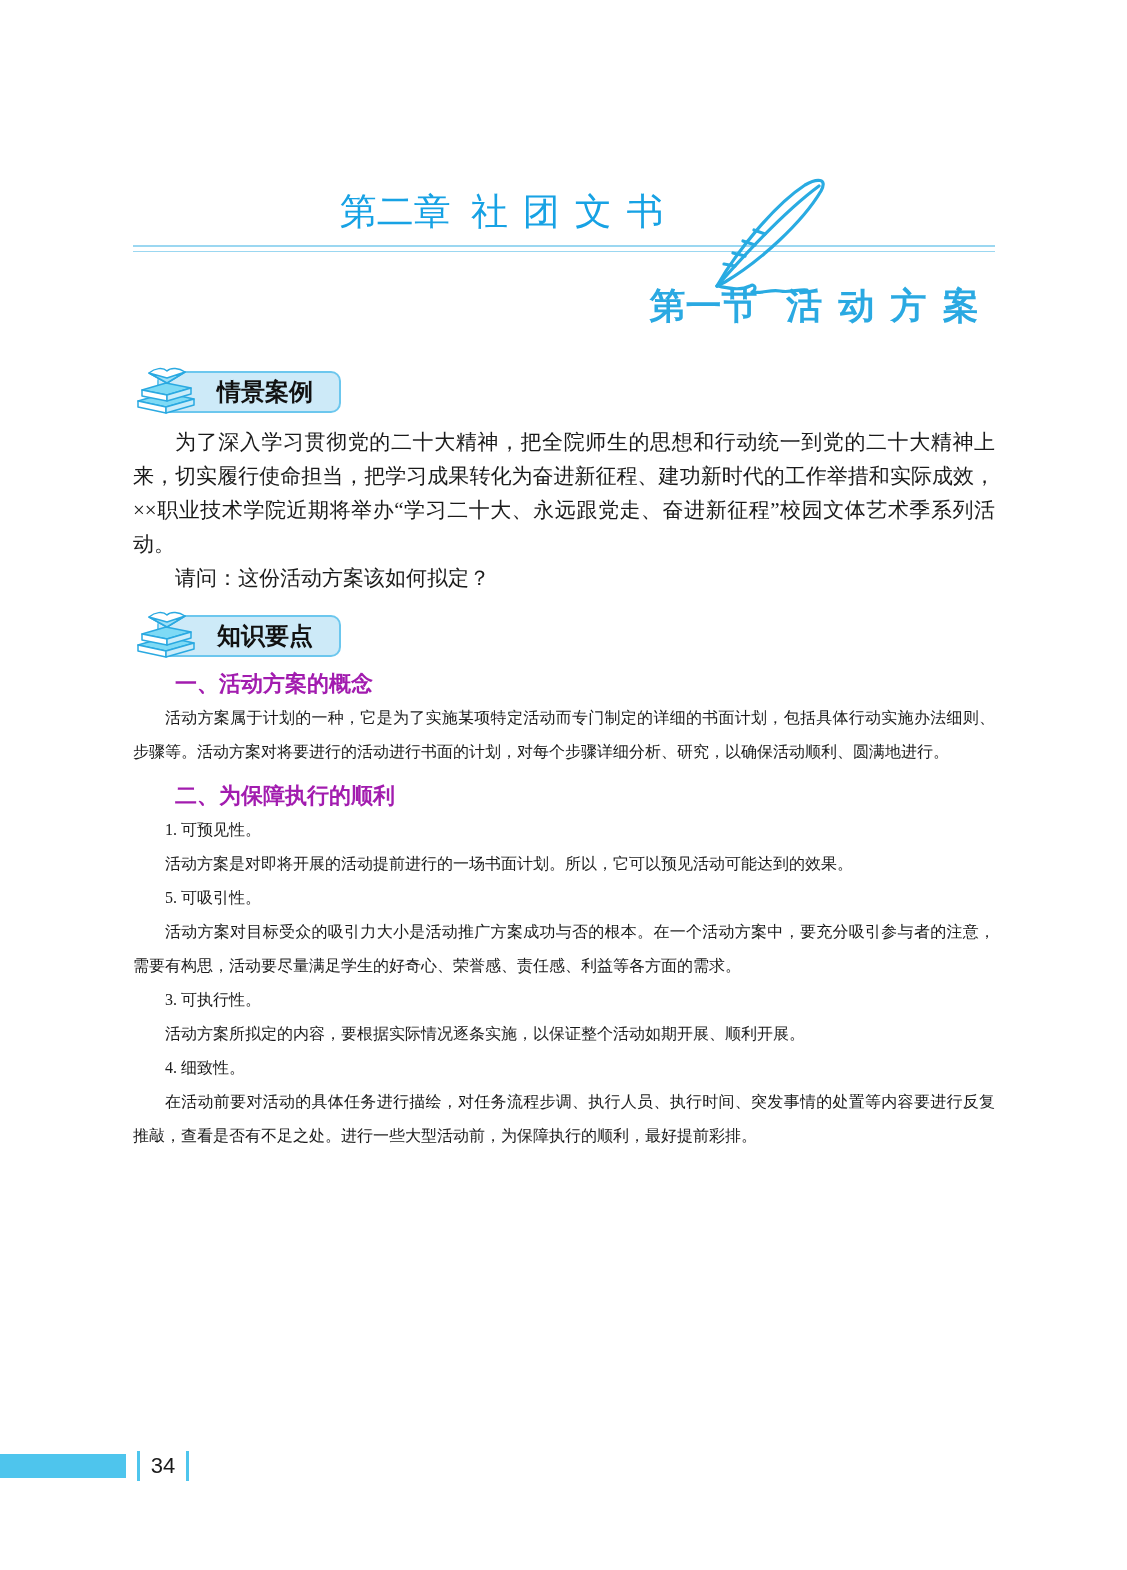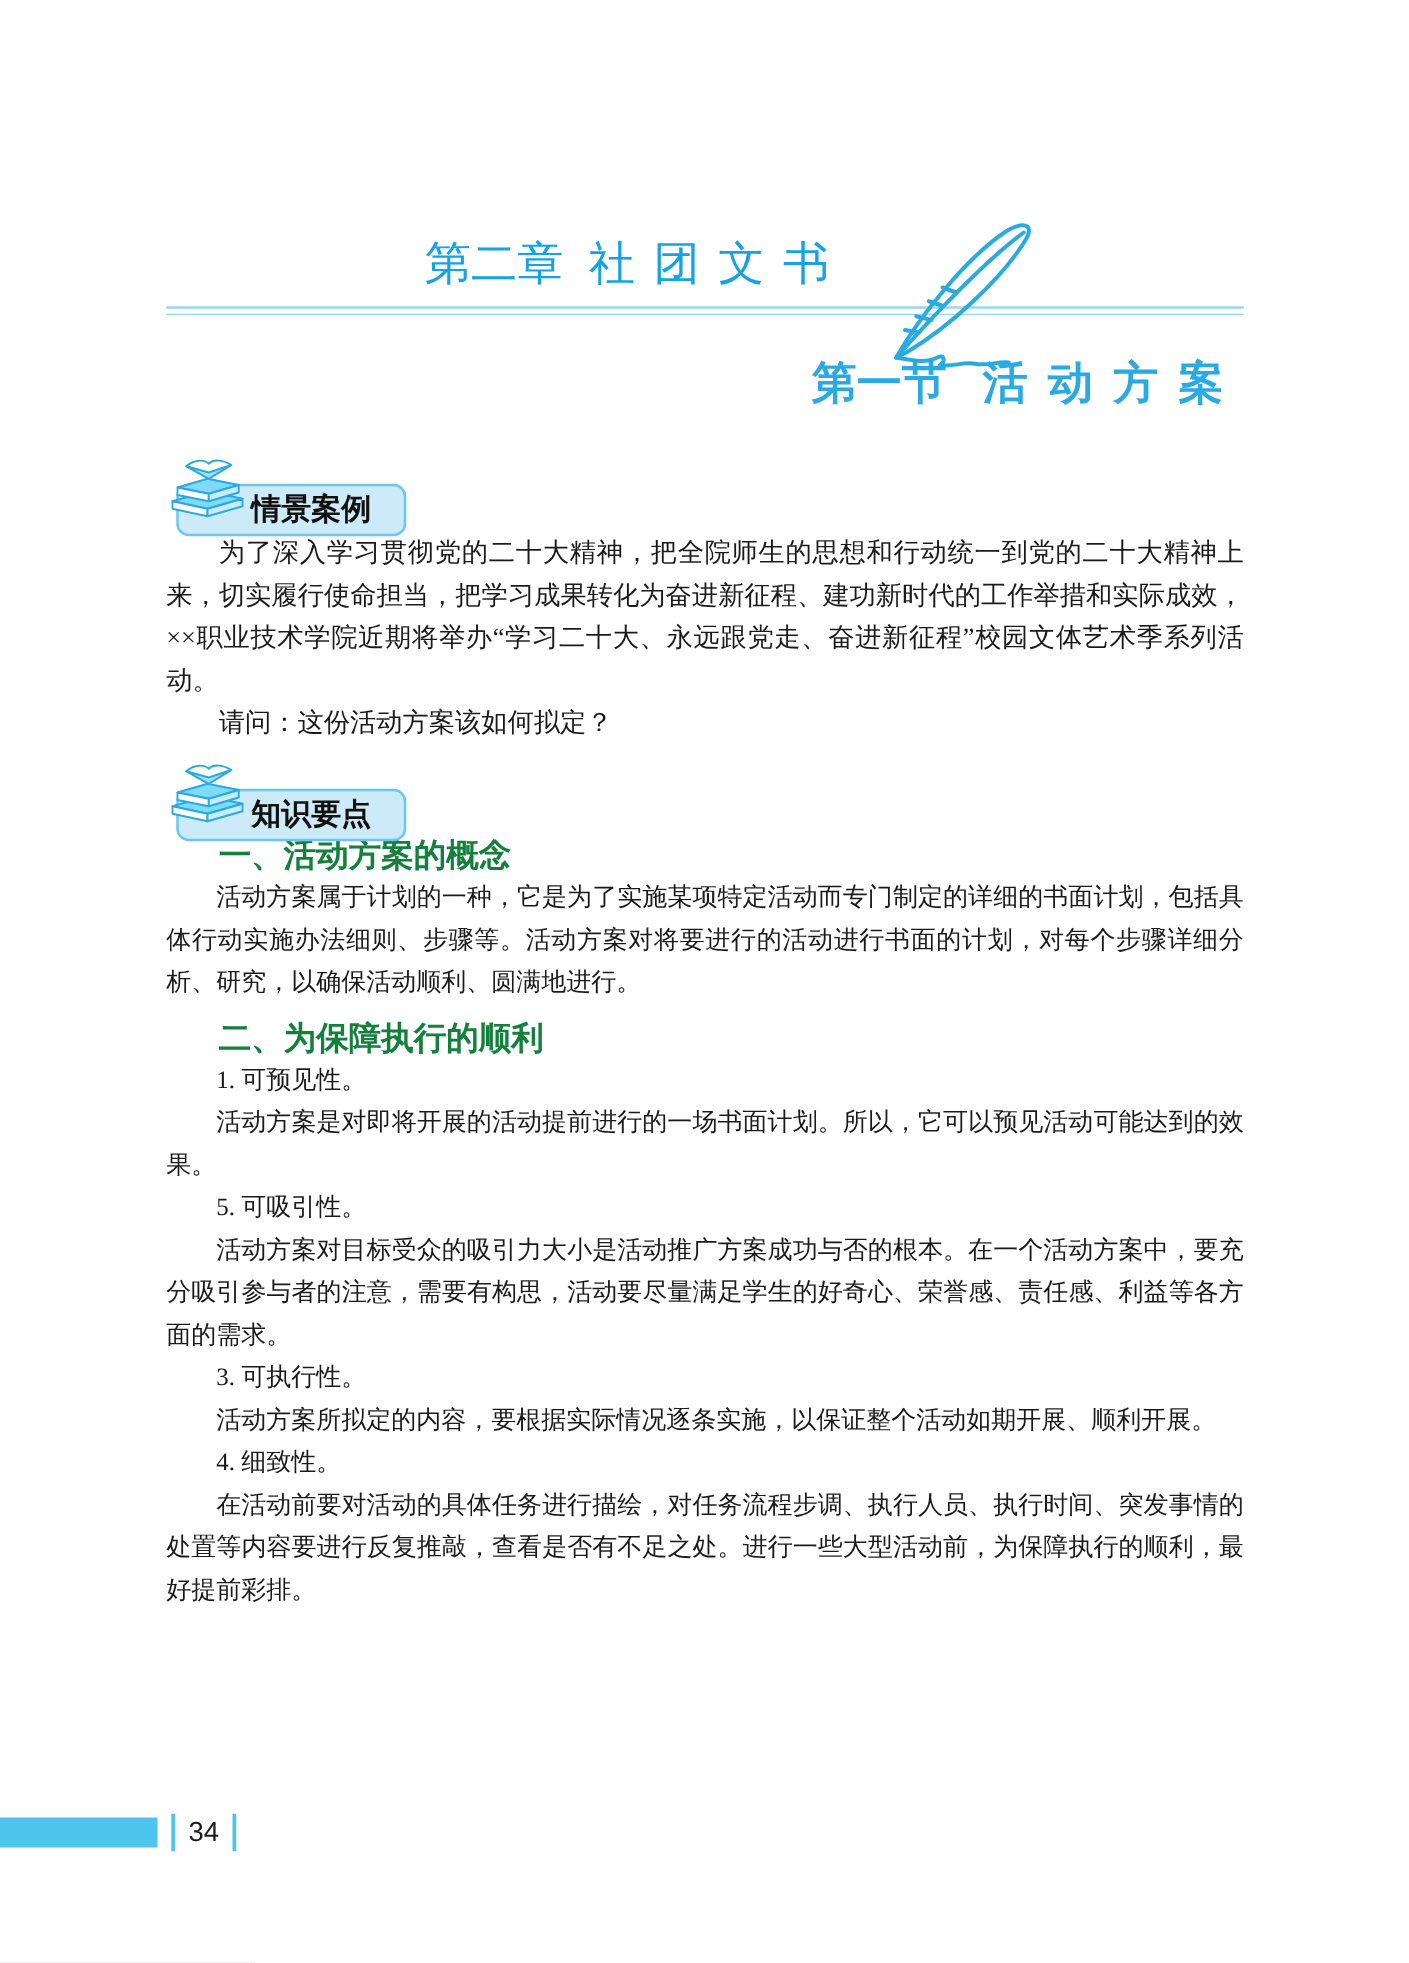--- a/index.html
+++ b/index.html
@@ -46,53 +46,52 @@
     font-family:"Liberation Sans","DejaVu Sans",sans-serif;
     white-space:nowrap;
   }
   .section-name { letter-spacing:0.45em; margin-left:0.8em; }
 
   
   .badge-row { position:relative; height:46px; }
   .badge-row.first { margin-top:36px; }
   .badge-row.second { margin-top:16px; }
   .badge-pill {
-    position:absolute; left:8px; top:4px;
+    position:absolute; left:24px; top:4px;
     height:38px; line-height:38px;
     padding:0 26px 0 58px;
     background:#cdeaf8;
     border:2px solid #6cc7ee;
     border-radius:10px;
     font-family:"Liberation Sans","DejaVu Sans",sans-serif;
     font-weight:700;
     font-size:24px;
     color:#111111;
     white-space:nowrap;
-    margin-top:16px;
   }
   .badge-icon { position:absolute; left:0; top:-4px; width:66px; height:56px; z-index:2; }
 
   
   .body-text p {
     margin:0;
-    font-size:20px;
+    font-size:16px;
     line-height:34px;
     text-align:justify;
     text-indent:2em;
   }
   .case-text { margin-top:12px; }
   .case-text p { font-size:21px; }
 
   .kn-heading {
     margin:10px 0 0 0;
     padding-left:42px;
     font-family:"Liberation Sans","DejaVu Sans",sans-serif;
-    font-size:26px;
+    font-size:22px;
     font-weight:700;
-    color:#15803d;
+    color:#a21caf;
     line-height:34px;
   }
   .item-label { text-align:left !important; }
 
   
   .footer { position:absolute; left:0; top:1451px; height:30px; display:flex; align-items:center; }
   .footer-bar { width:126px; height:24px; background:#4ec5ed; }
   .footer-sep { width:3px; height:30px; background:#4ec5ed; }
   .footer-sep.s1 { margin-left:11px; }
   .footer-sep.s2 { margin-left:0; }

